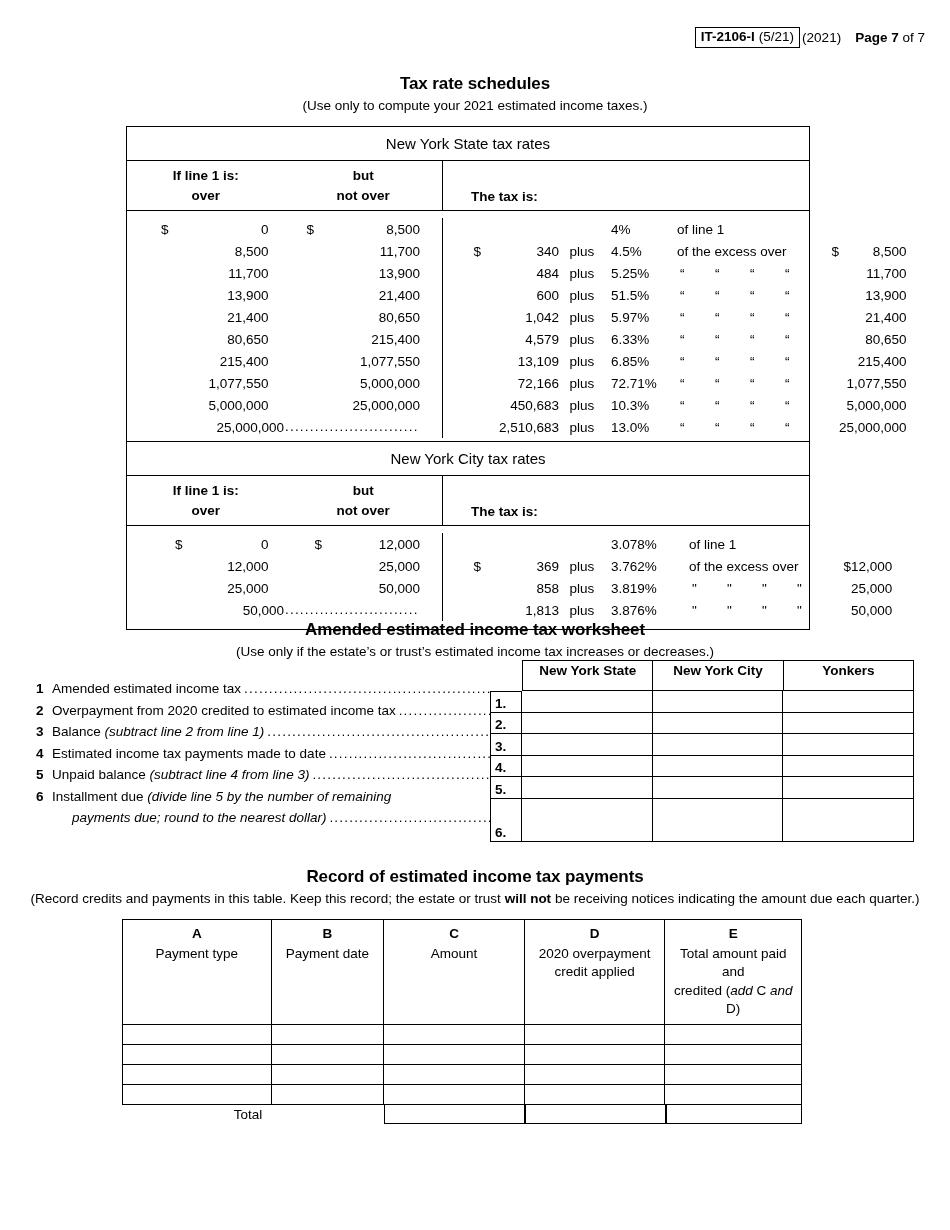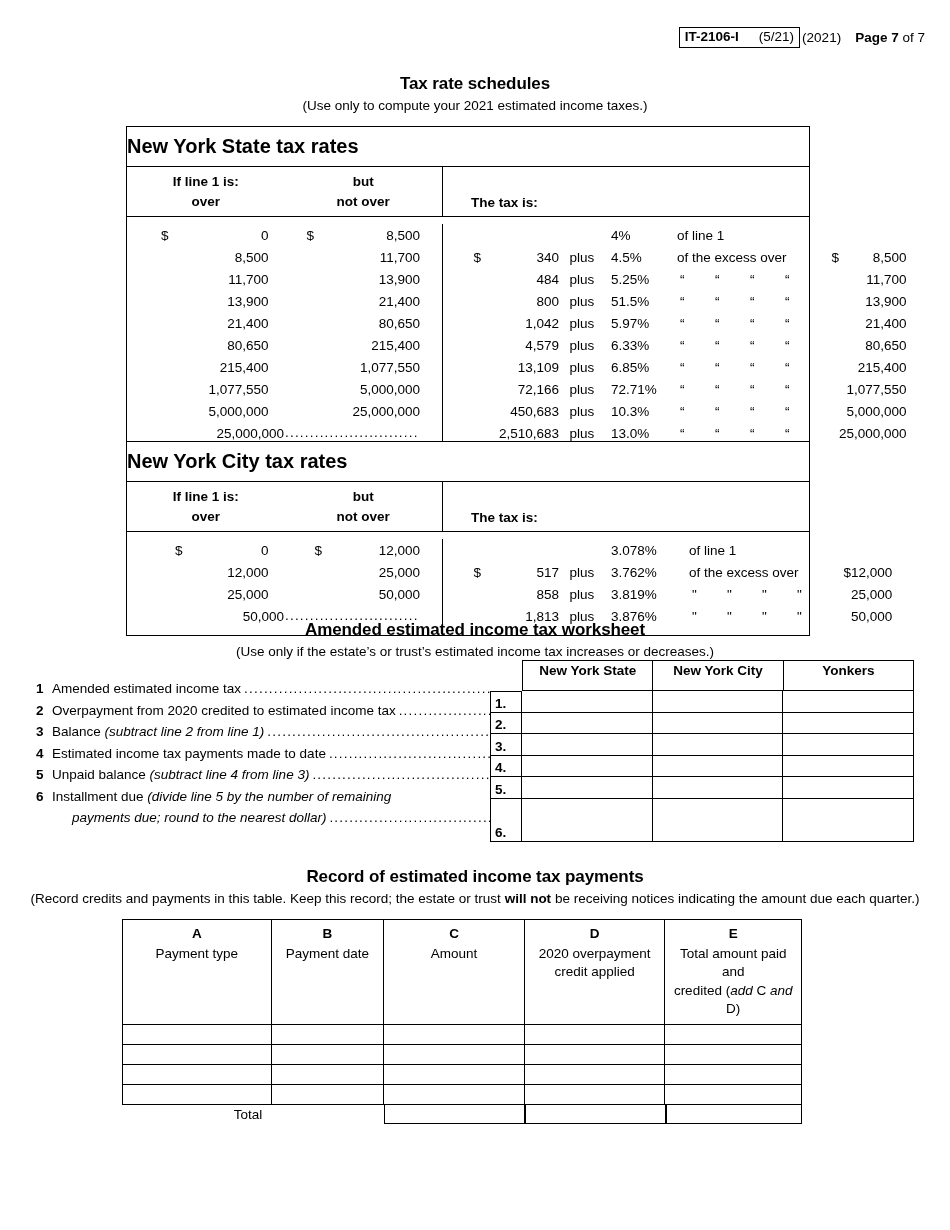--- a/index.html
+++ b/index.html
@@ -24,21 +24,21 @@
     align-items: center;
     font-size: 13.5px;
     white-space: nowrap;
   }
   .form-id-box {
     border: 1.6px solid #000;
     padding: 2px 5px 3px 5px;
     line-height: 1;
     display: flex;
     align-items: center;
-    gap: 20px;
+    gap: 4px;
   }
   .form-id-code { font-weight: bold; font-size: 13.5px; }
   .form-id-rev { font-size: 13.5px; }
   .form-year { margin-left: 2px; }
   .page-label { margin-left: 14px; }
   .page-label b { font-weight: bold; }
 
   
   .section-title {
     text-align: center;
@@ -61,22 +61,23 @@
     position: absolute;
     left: 126px;
     width: 684px;
     border: 1.4px solid #000;
     background: #fff;
   }
   #nys-table { top: 126px; }
   #nyc-table { top: 441px; }
 
   .rt-title {
-    font-weight: bold;
-    font-size: 20px;
+    text-align: center;
+    font-weight: normal;
+    font-size: 15px;
     padding: 8px 0 8px 0;
     border-bottom: 1.2px solid #000;
   }
   .rt-head {
     display: flex;
     border-bottom: 1.2px solid #000;
     height: 50px;
   }
   .rt-head-left {
     width: 316px;
@@ -407,21 +408,21 @@
             <i>“</i>
             <i>“</i>
             <i>“</i>
             <i>“</i>
           </div>
           <div class="t-d2"></div>
           <div class="t-over">11,700</div>
         </div>
         <div class="rt-row">
           <div class="t-dollar"></div>
-          <div class="t-amt">800</div>
+          <div class="t-amt">600</div>
           <div class="t-plus">plus</div>
           <div class="t-rate">51.5%</div>
           <div class="t-desc ditto">
             <i>“</i>
             <i>“</i>
             <i>“</i>
             <i>“</i>
           </div>
           <div class="t-d2"></div>
           <div class="t-over">13,900</div>
@@ -571,21 +572,21 @@
           <div class="t-dollar"></div>
           <div class="t-amt"></div>
           <div class="t-plus"></div>
           <div class="t-rate wide">3.078%</div>
           <div class="t-desc nyc">of line 1</div>
           <div class="t-d2"></div>
           <div class="t-over"></div>
         </div>
         <div class="rt-row">
           <div class="t-dollar">$</div>
-          <div class="t-amt">517</div>
+          <div class="t-amt">369</div>
           <div class="t-plus">plus</div>
           <div class="t-rate wide">3.762%</div>
           <div class="t-desc nyc">of the excess over</div>
           <div class="t-d2">$</div>
           <div class="t-over">12,000</div>
         </div>
         <div class="rt-row">
           <div class="t-dollar"></div>
           <div class="t-amt">858</div>
           <div class="t-plus">plus</div>

